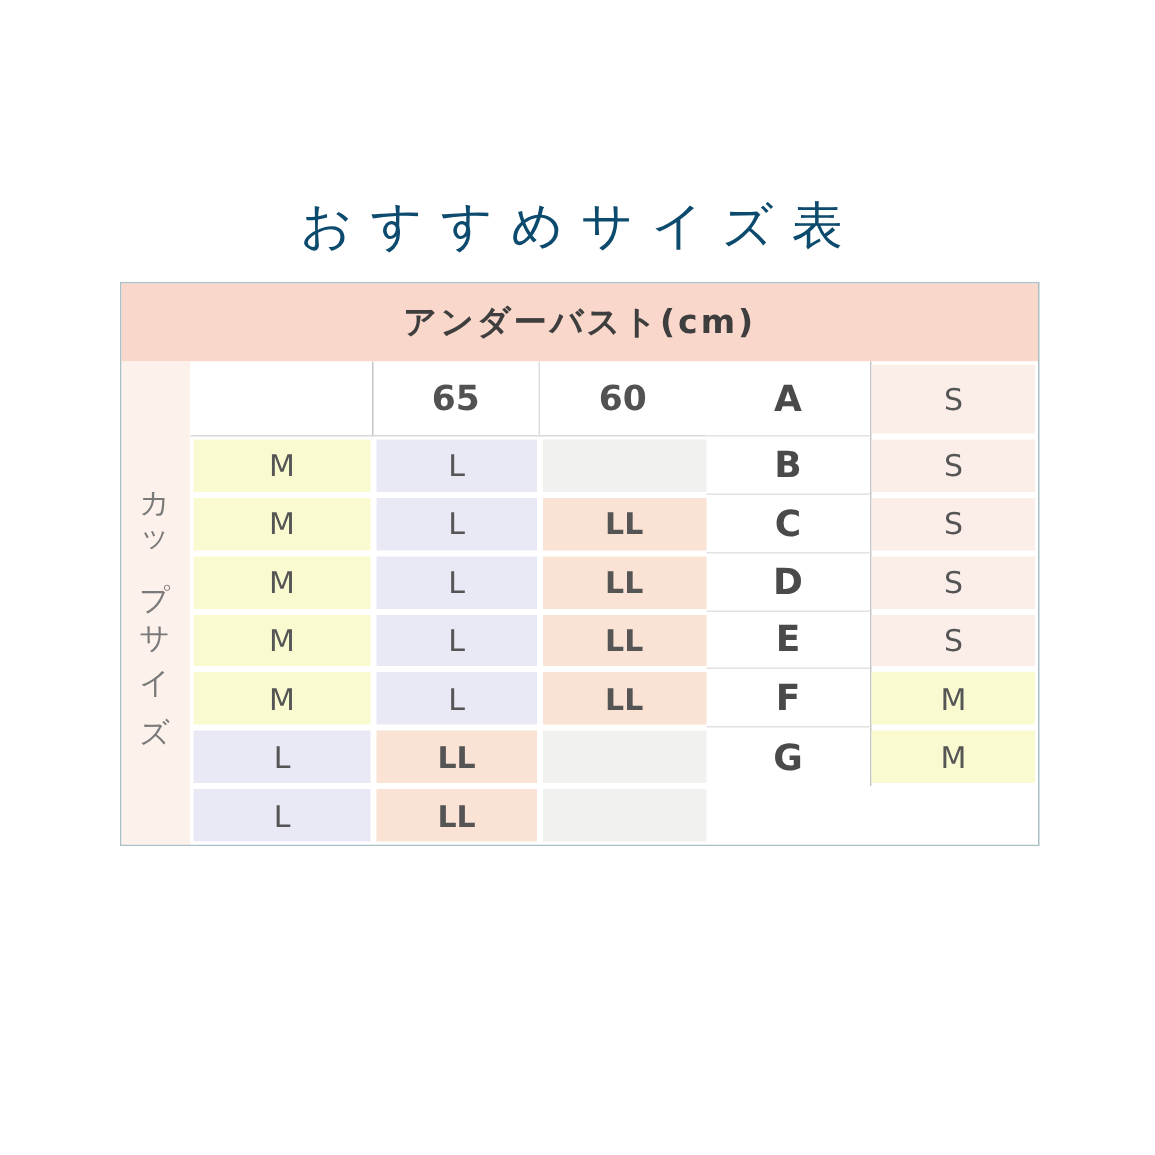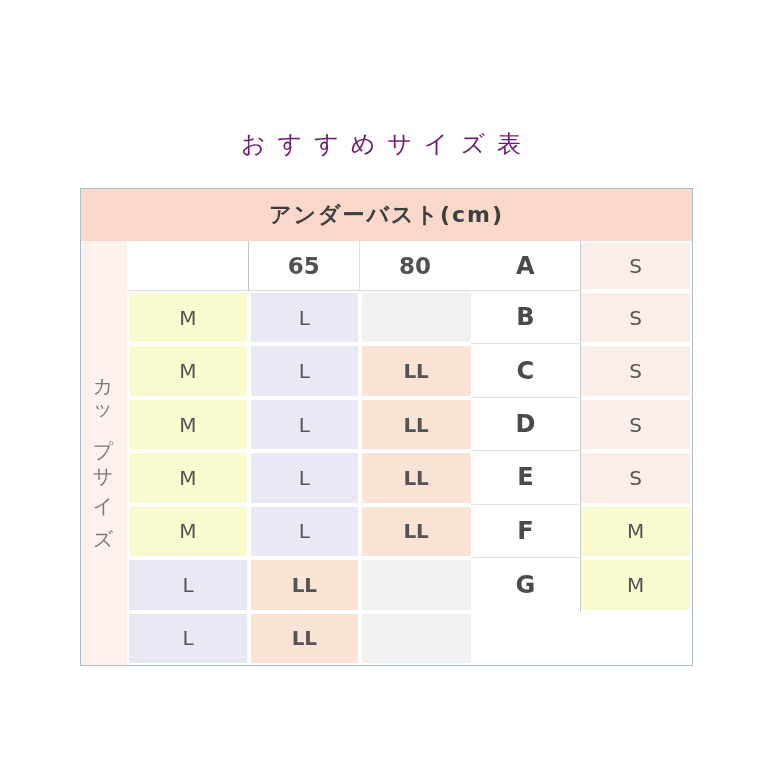--- a/index.html
+++ b/index.html
@@ -7,30 +7,30 @@
     width: 770px; height: 770px;
     background: #ffffff;
     font-family: "DejaVu Sans", "Liberation Sans", sans-serif;
     overflow: hidden;
     position: relative;
   }
   .title {
     position: absolute;
     top: 128px; left: 0; right: 0;
     text-align: center;
-    font-size: 24px;
+    font-size: 34px;
     font-weight: 400;
     letter-spacing: 12px;
     padding-left: 4px;
-    color: #701a75;
+    color: #0c4a6e;
   }
   .size-table {
     position: absolute;
     left: 80px; top: 188px;
-    width: 613px; height: 478px;
+    width: 613px; height: 376px;
     border: 1px solid var(--border_outer, #abbfc6);
     background: #ffffff;
   }
   .table-header {
     height: 52px;
     background: var(--header_bg, #f9d7ca);
     display: flex; align-items: center; justify-content: center;
     font-size: 22px;
     font-weight: 600;
     letter-spacing: 2px;
@@ -93,21 +93,21 @@
 
 <h1 class="title">おすすめサイズ表</h1>
 
 <div class="size-table">
   <div class="table-header">アンダーバスト(cm)</div>
   <div class="table-body">
     <div class="axis-label">カップサイズ</div>
     <div class="grid" id="grid">
         <div class="cell corner"></div>
         <div class="cell num-header v-sep">65</div>
-        <div class="cell num-header">80</div>
+        <div class="cell num-header">60</div>
         <div class="cell row-label">A</div>
         <div class="cell value-cell first-col">
           <div class="pill bg-s">S</div>
         </div>
         <div class="cell value-cell">
           <div class="pill bg-m">M</div>
         </div>
         <div class="cell value-cell">
           <div class="pill bg-l">L</div>
         </div>

